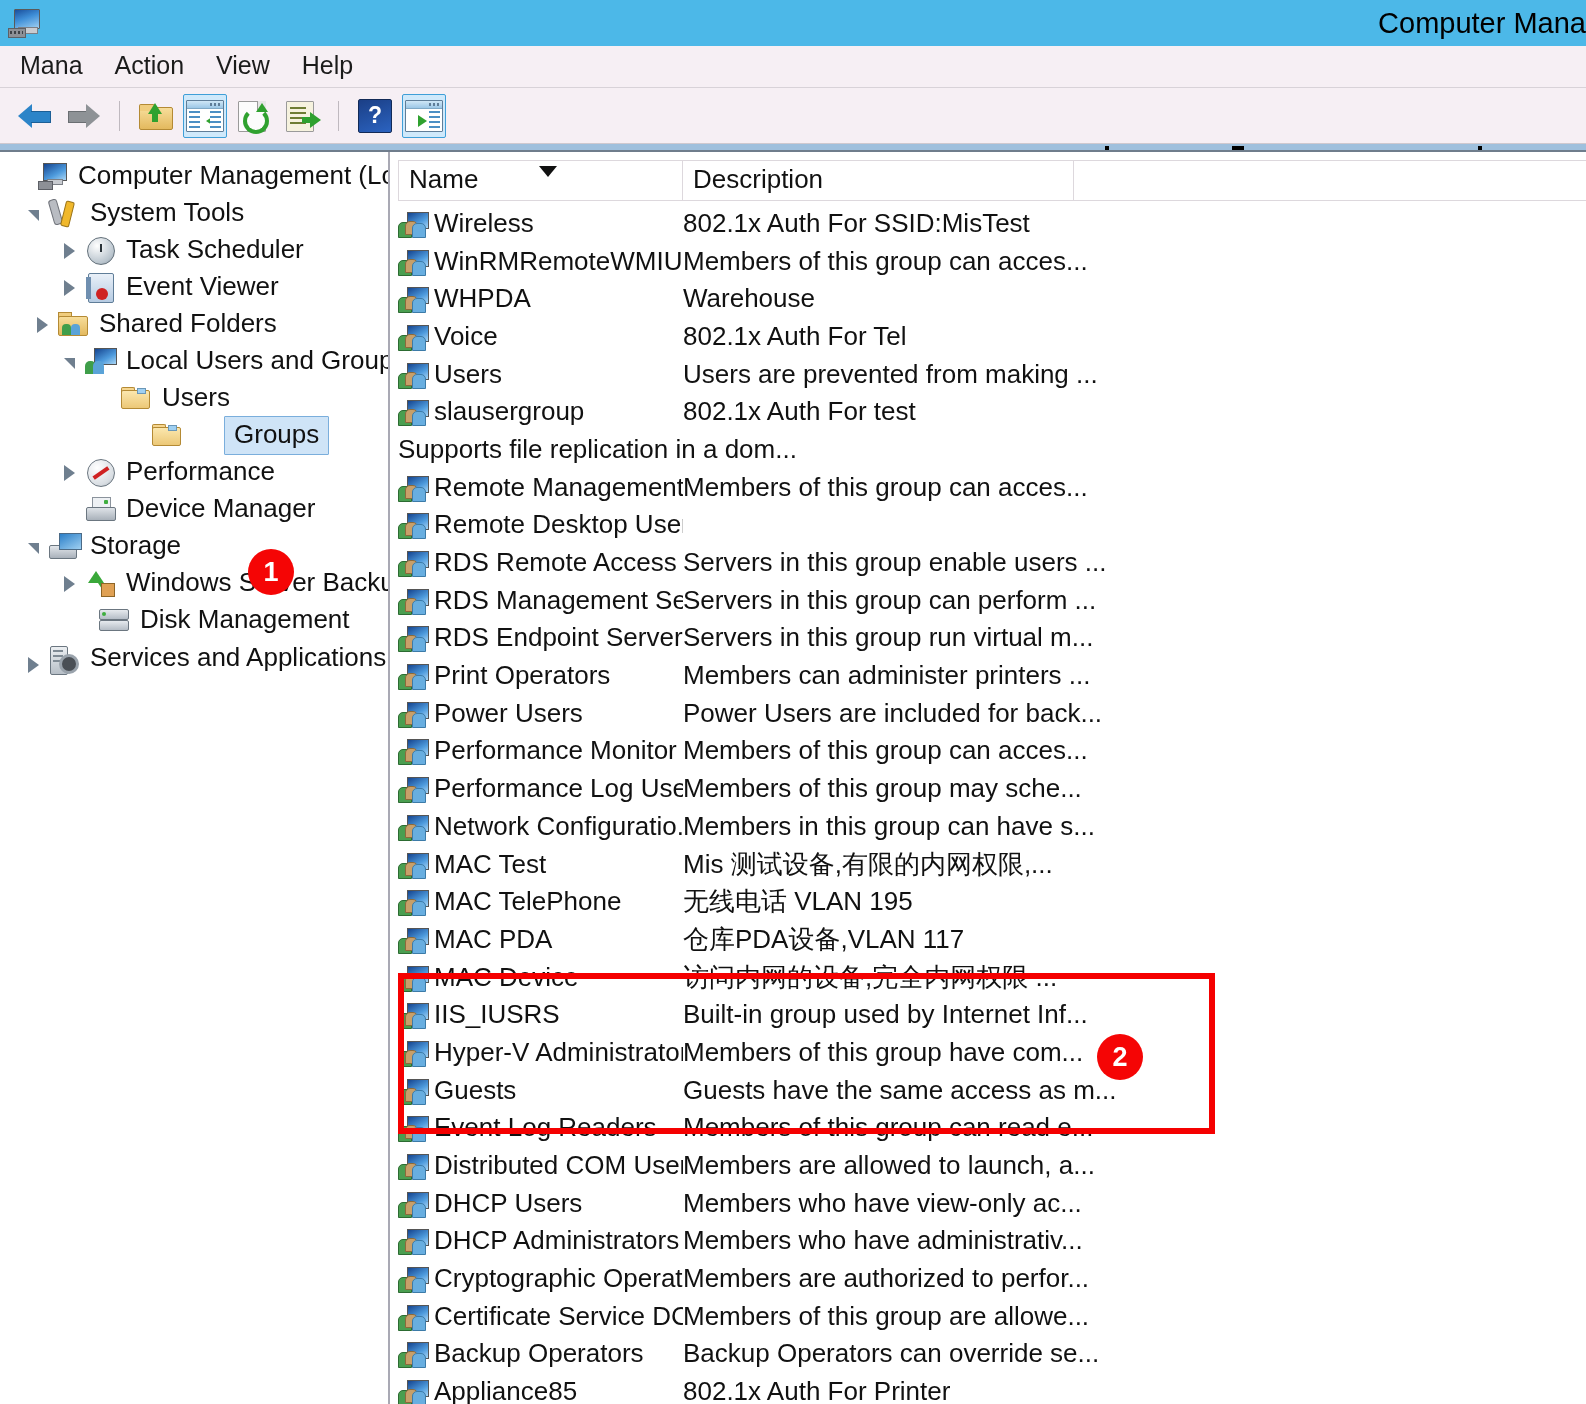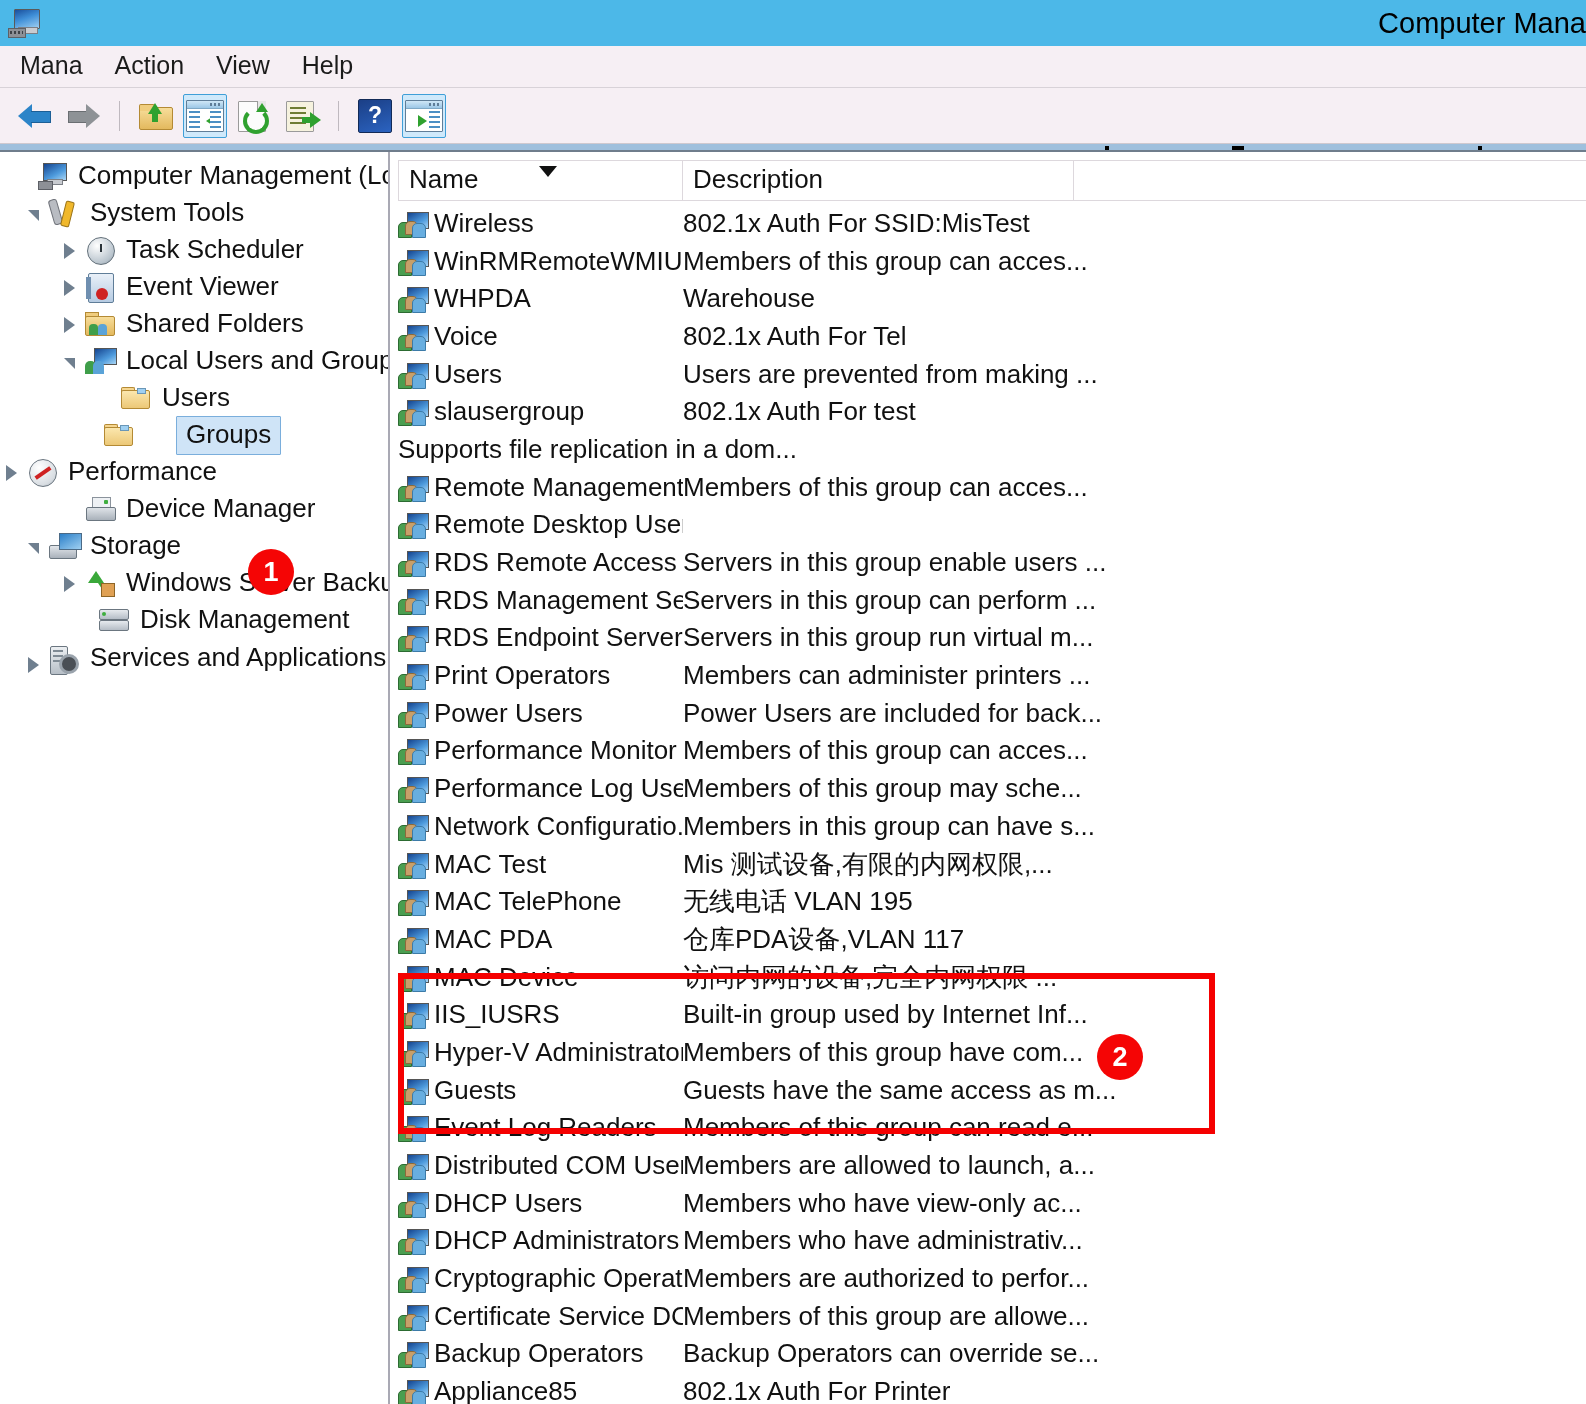--- a/index.html
+++ b/index.html
@@ -377,21 +377,21 @@
         </div>
         <div class="tree-row" style="padding-left: 58px;">
           <span class="expander">
             <span class="tri-collapsed"></span>
           </span>
           <span class="ticon">
             <span class="i-event"></span>
           </span>
           <span class="tlabel">Event Viewer</span>
         </div>
-        <div class="tree-row" style="padding-left: 58px;">
+        <div class="tree-row" style="padding-left: 31px;">
           <span class="expander">
             <span class="tri-collapsed"></span>
           </span>
           <span class="ticon">
             <span class="i-sharedfld">
               <i class="ft"></i>
               <i class="fb"></i>
               <i class="p1"></i>
               <i class="p2"></i>
             </span>
@@ -415,32 +415,32 @@
           <span class="expander"></span>
           <span class="ticon">
             <span class="i-folder">
               <i class="ft"></i>
               <i class="fb"></i>
               <i class="tab"></i>
             </span>
           </span>
           <span class="tlabel">Users</span>
         </div>
-        <div class="tree-row selected" style="padding-left: 46px; gap: 31px;">
+        <div class="tree-row selected" style="padding-left: 94px; gap: 31px;">
           <span class="expander"></span>
           <span class="ticon">
             <span class="i-folder">
               <i class="ft"></i>
               <i class="fb"></i>
               <i class="tab"></i>
             </span>
           </span>
           <span class="tlabel">Groups</span>
         </div>
-        <div class="tree-row" style="">
+        <div class="tree-row" style="padding-left: 58px;">
           <span class="expander">
             <span class="tri-collapsed"></span>
           </span>
           <span class="ticon">
             <span class="i-perf"></span>
           </span>
           <span class="tlabel">Performance</span>
         </div>
         <div class="tree-row" style="padding-left: 58px;">
           <span class="expander"></span>

